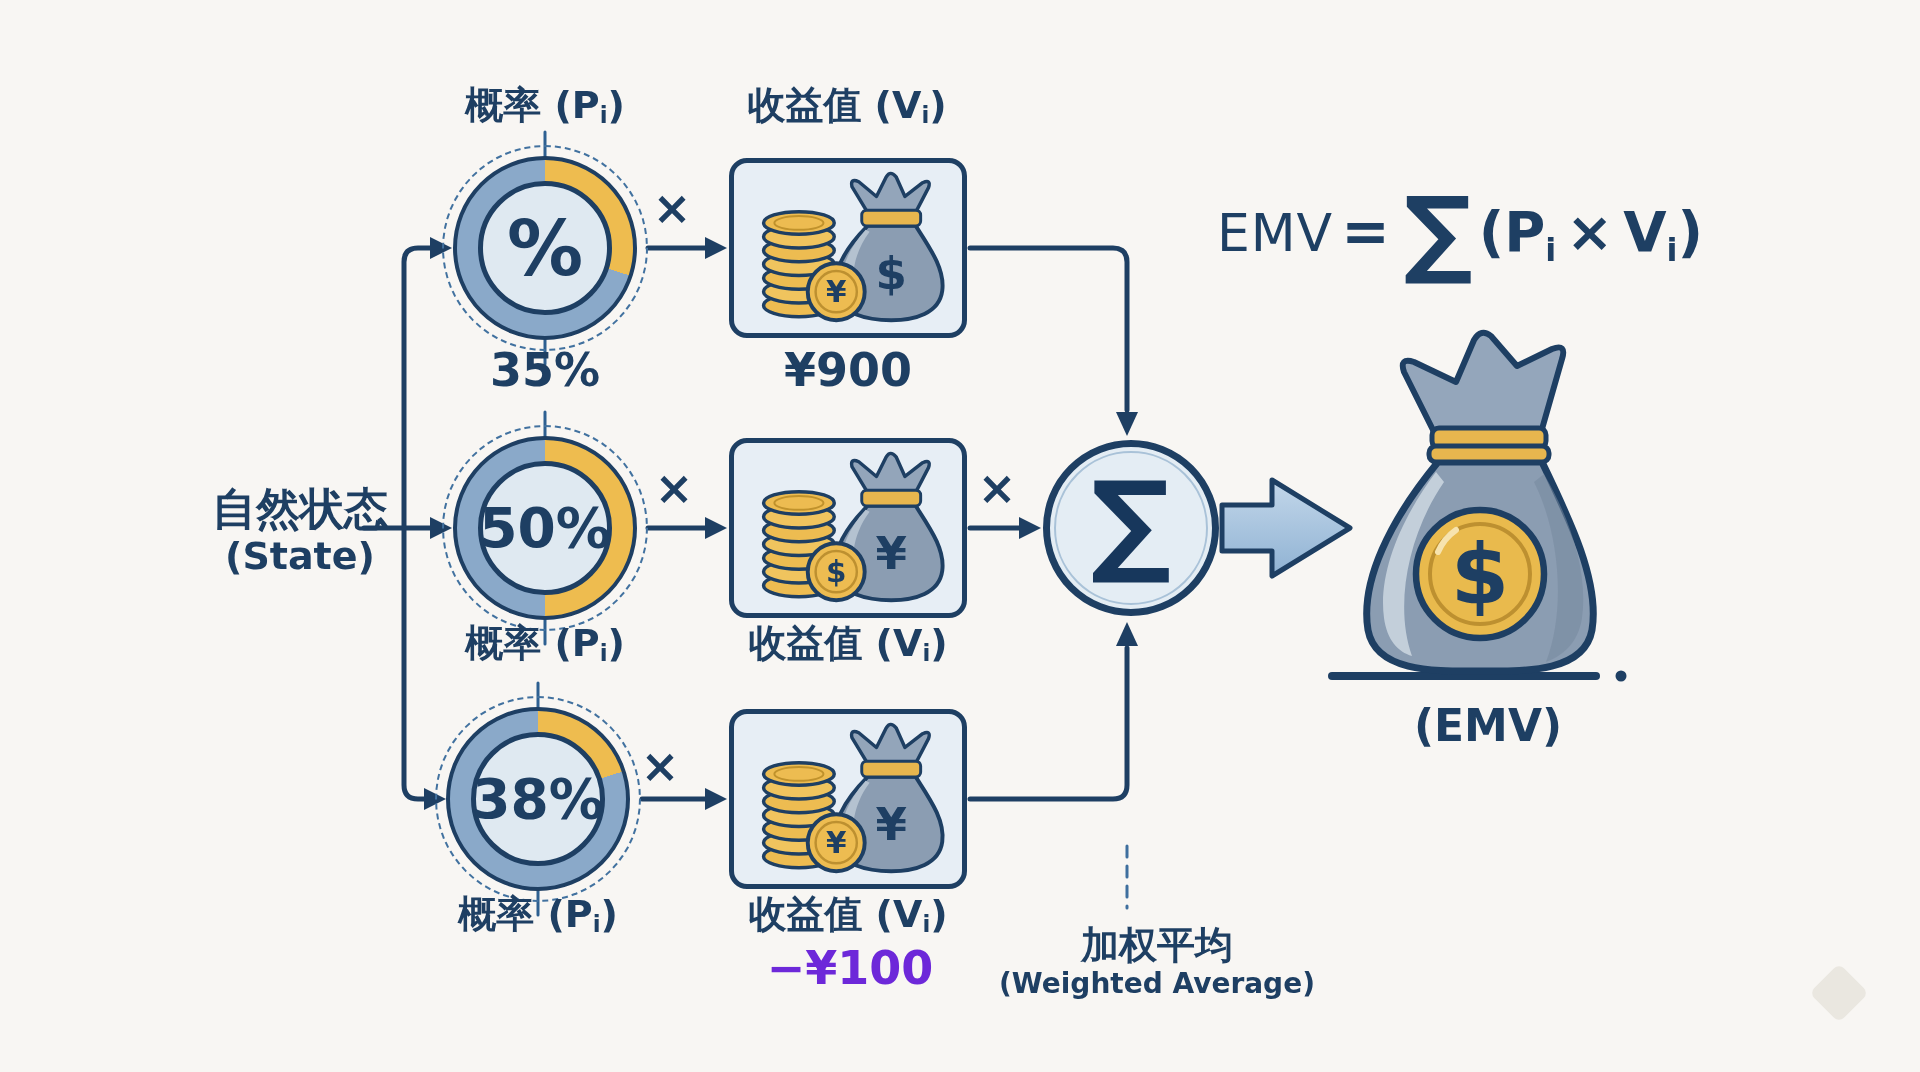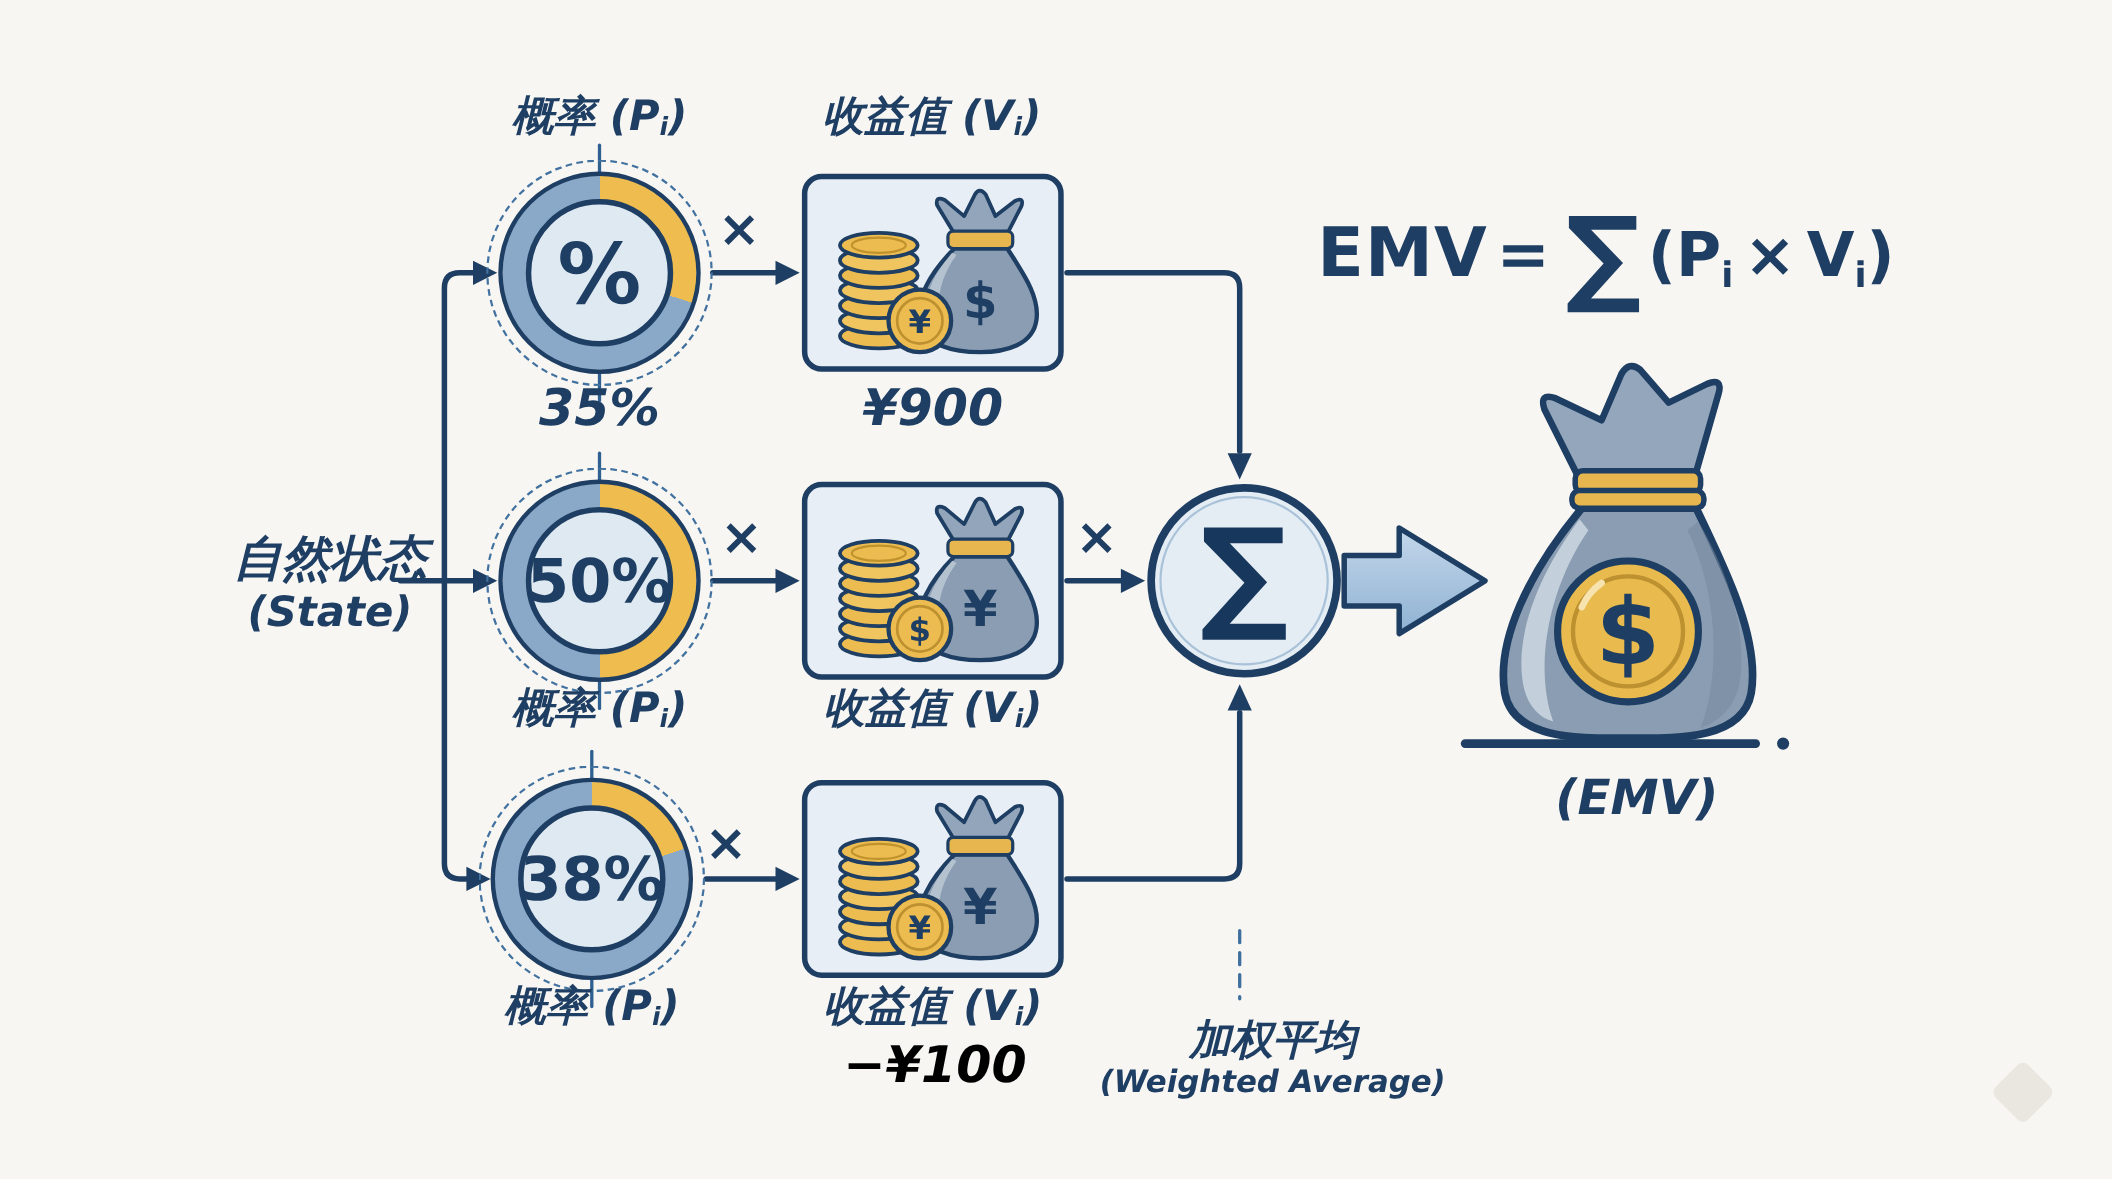--- a/index.html
+++ b/index.html
@@ -1,47 +1,47 @@
 <!DOCTYPE html>
 <html><head>
 <meta charset="utf-8">
 <style>
   html,body{margin:0;padding:0;background:#f8f6f3;}
   .canvas{position:relative;width:1920px;height:1072px;background:#f8f6f3;overflow:hidden;
           font-family:"DejaVu Sans","Liberation Sans",sans-serif;color:#1e3f63;}
   .connectors{position:absolute;left:0;top:0;z-index:1;}
   .abs{position:absolute;z-index:2;}
-  .lbl{position:absolute;z-index:3;color:#1e3f63;font-weight:700;text-align:center;line-height:1.15;font-style:italic;}
+  .lbl{position:absolute;z-index:3;color:#1e3f63;font-weight:700;text-align:center;line-height:1.15;}
   .lsub{font-size:0.60em;vertical-align:-0.22em;font-weight:700;}
   
   .pcircle{position:absolute;z-index:2;width:184px;height:184px;border-radius:50%;
            border:4px solid #1e3f63;box-sizing:border-box;background:#8aa9c9;}
   .pouter{position:absolute;inset:-15px;border:2.5px dashed #41719f;border-radius:50%;}
   .pinner{position:absolute;inset:21px;background:#dfe9f1;border:5px solid #1e3f63;border-radius:50%;
           display:flex;align-items:center;justify-content:center;font-weight:700;color:#1e3f63;}
   
   .pbox{position:absolute;z-index:2;width:238px;height:180px;background:#e7eef5;border:5px solid #1e3f63;
         border-radius:18px;box-sizing:border-box;display:flex;align-items:center;justify-content:center;}
   .money-art{display:block;}
   
   .sigma-circle{position:absolute;z-index:2;left:1043px;top:440px;width:176px;height:176px;border-radius:50%;
         border:7px solid #1e3f63;box-sizing:border-box;background:#e4edf4;
         display:flex;align-items:center;justify-content:center;}
   .sigma-circle::before{content:"";position:absolute;inset:4px;border:2px solid #a9c2d8;border-radius:50%;}
   .sigma-glyph{font-size:112px;font-weight:700;color:#17375c;transform:translateY(-6px);}
   
   .formula{position:absolute;z-index:3;left:1180px;top:176px;width:560px;text-align:center;
            white-space:nowrap;color:#1e3f63;}
-  .f-main{font-size:62px;font-weight:700;letter-spacing:1px;}
+  .f-main{font-size:52px;font-weight:400;letter-spacing:1px;}
   .f-eq{font-size:58px;font-weight:800;margin:0 8px;}
   .f-sigma{font-size:96px;font-weight:700;vertical-align:-14px;margin:0 6px;}
   .f-term{font-size:56px;font-weight:800;}
   .f-sub{font-size:32px;font-weight:800;vertical-align:-10px;}
   .times{font-size:46px;font-weight:800;z-index:3;}
-  .neg{color:#000000;}
+  .neg{color:#6d28d9;}
   .wm{position:absolute;z-index:1;left:1818px;top:972px;width:42px;height:42px;background:#eae7e0;
       transform:rotate(45deg);border-radius:7px;}
 </style>
 </head>
 <body>
 
 <div class="canvas">
 
   <svg class="connectors" width="1920" height="1072" viewBox="0 0 1920 1072">
     <defs>

